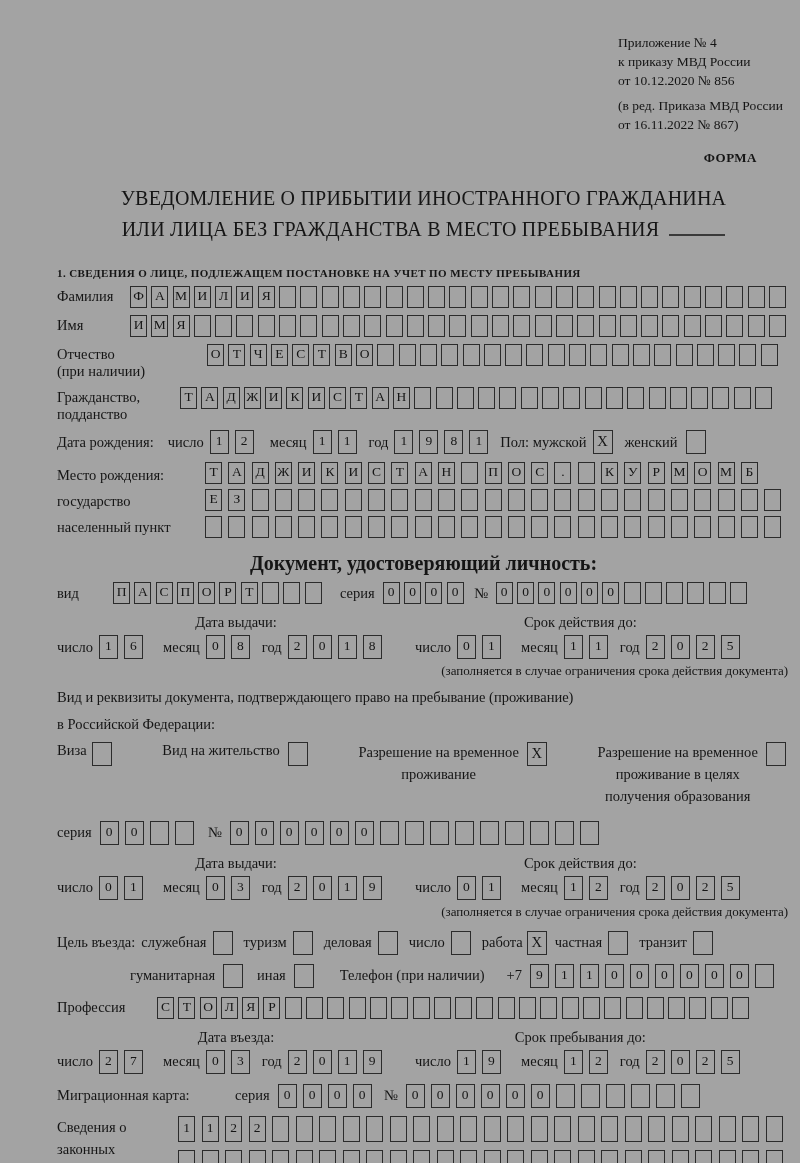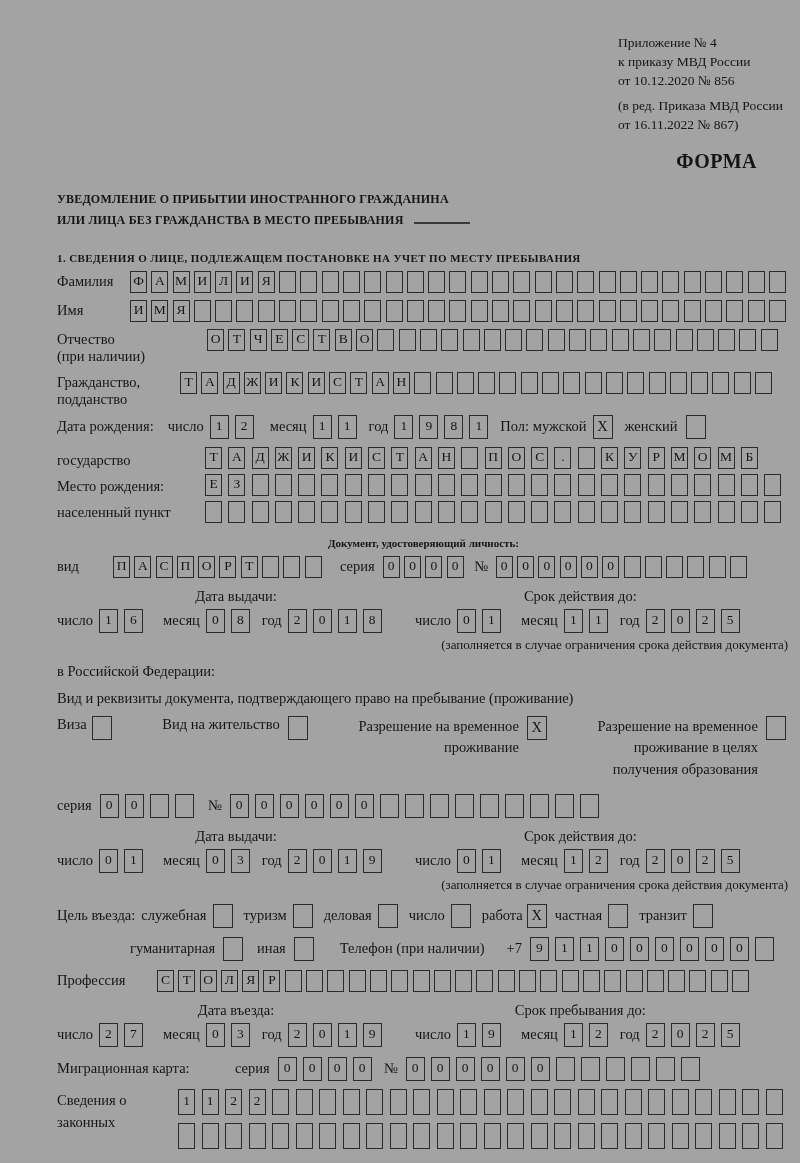--- a/index.html
+++ b/index.html
@@ -8,23 +8,23 @@
     width: 800px; height: 1163px; margin: 0 auto;
     color: #151515;
     font-family: "Liberation Serif", "DejaVu Serif", serif;
     font-size: 14.5px;
   }
   .page { width: 800px; height: 1163px; padding: 34px 10px 0 57px; overflow: hidden; position: relative; background:#a3a3a3; }
 
   
   .hdr { margin-left: 561px; font-size: 13.5px; line-height: 1.4; }
   .hdr .gap { margin-top: 6px; }
-  .forma { text-align: right; padding-right: 33px; font-weight: bold; font-size: 20px; margin-top: 16px; letter-spacing: .5px; }
-
-  .title { font-weight: bold; font-size: 12px; margin-top: 17px; line-height: 1.55; letter-spacing: .2px; }
+  .forma { text-align: right; padding-right: 33px; font-weight: bold; font-size: 13px; margin-top: 16px; letter-spacing: .5px; }
+
+  .title { text-align: center; font-weight: normal; font-size: 20px; margin-top: 17px; line-height: 1.55; letter-spacing: .2px; }
   .underline-blank { display:inline-block; width: 56px; height: 15px; border-bottom: 2.5px solid #3a3a3a; margin-left: 10px; }
 
   .sec-heading { font-weight: bold; font-size: 11px; margin-top: 22px; letter-spacing: .4px; white-space: nowrap; }
 
   .row { display: flex; align-items: flex-start; margin-top: 7px; font-family: Liberation Serif, serif; }
   .rowc { display: flex; align-items: center; margin-top: 7px; }
   .lbl { flex-shrink: 0; padding-top: 2px; }
   .w56{width:56px;} .w73{width:73px;} .w100{width:100px;} .w121{width:121px;}
   .w123{width:123px;} .w148{width:148px;} .w150{width:150px;} .w178{width:178px;}
   .ml6{margin-left:6px;} .ml8{margin-left:8px;} .ml12{margin-left:12px;} .ml14{margin-left:14px;}
@@ -46,34 +46,34 @@
   }
 
   
   .bp-row { margin-top: 8px; }
   .bp-labels { flex-shrink: 0; }
   .bp-labels div { line-height: 26px; }
   .bp-cells > .cells { margin-bottom: 5px; }
   .lr-labels div { line-height: 22.5px; }
   .lr-cells > .cells { margin-bottom: 8px; }
 
-  .doc-heading { text-align: center; font-weight: bold; font-size: 11px; margin-top: 9px; }
+  .doc-heading { text-align: center; font-weight: bold; font-size: 20px; margin-top: 9px; }
 
   .date-section { display: flex; margin-top: 10px; }
   .dg-left { width: 358px; flex-shrink: 0; }
   .dg-header { text-align: center; font-size: 14.5px; margin-bottom: 4px; }
   .dg-fields { display: flex; align-items: center; }
   .df-label { margin-right: 6px; flex-shrink: 0; }
   .note-right { text-align: right; font-size: 13px; margin-top: 4px; padding-right: 2px; }
 
   .intro-line { margin-top: 10px; }
   .res-options { display: flex; align-items: flex-start; justify-content: space-between; margin-top: 9px; padding-right: 4px; }
   .res-opt { display: flex; align-items: flex-start; }
   .res-opt .cbox { margin-left: 8px; }
-  .opt-lines { text-align: right; line-height: 1.5; }
+  .opt-lines { text-align: center; line-height: 1.5; }
 
   .purpose-row { display: flex; align-items: center; margin-top: 11px; white-space: nowrap; }
   .p-item { display: flex; align-items: center; margin-right: 11px; }
   .p-item .cbox { margin-left: 6px; }
   .purpose2 { display: flex; align-items: center; margin-top: 9px; margin-left: 73px; white-space: nowrap; }
   .phone-lbl { margin-left: 26px; }
   .phone-prefix { margin-left: 22px; margin-right: 8px; }
 </style>
 </head>
 <body>
@@ -263,22 +263,22 @@
         <span class="cell">1</span>
       </span>
     <span class="ml6 mr6">Пол: мужской</span>
     <span class="cbox">X</span>
     <span class="ml12 mr8">женский</span>
     <span class="cbox"></span>
   </div>
 
   <div class="row bp-row">
     <div class="bp-labels w148">
+      <div>Место рождения:</div>
       <div>государство</div>
-      <div>Место рождения:</div>
       <div>населенный пункт</div>
     </div>
     <div class="bp-cells">
       <div class="cells bpcells">
           <span class="cell">Т</span>
           <span class="cell">А</span>
           <span class="cell">Д</span>
           <span class="cell">Ж</span>
           <span class="cell">И</span>
           <span class="cell">К</span>
@@ -438,22 +438,22 @@
             <span class="cell">2</span>
             <span class="cell">0</span>
             <span class="cell">2</span>
             <span class="cell">5</span>
           </span>
       </div>
     </div>
   </div>
   <div class="note-right">(заполняется в случае ограничения срока действия документа)</div>
 
+  <div class="intro-line">Вид и реквизиты документа, подтверждающего право на пребывание (проживание)</div>
   <div class="intro-line">в Российской Федерации:</div>
-  <div class="intro-line">Вид и реквизиты документа, подтверждающего право на пребывание (проживание)</div>
 
   <div class="res-options">
     <div class="res-opt">
       <span>Виза</span>
       <span class="cbox" style="margin-left:5px"></span>
     </div>
     <div class="res-opt">
       <span>Вид на жительство</span>
       <span class="cbox"></span>
     </div>

